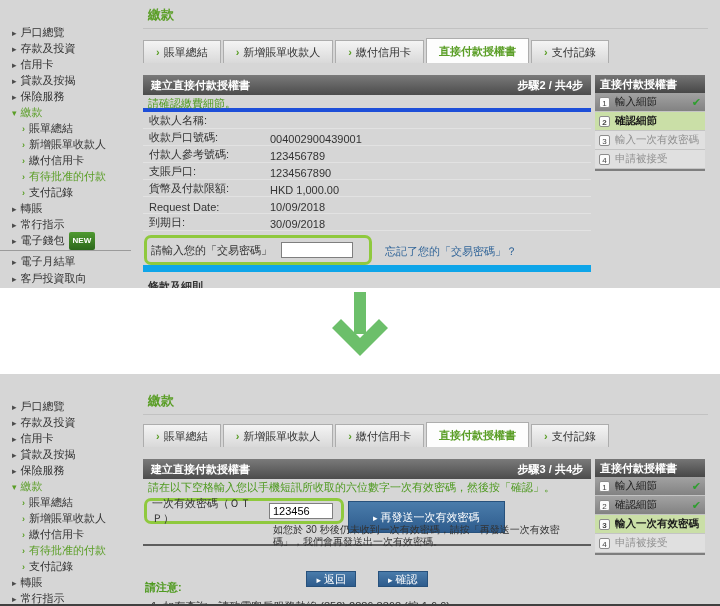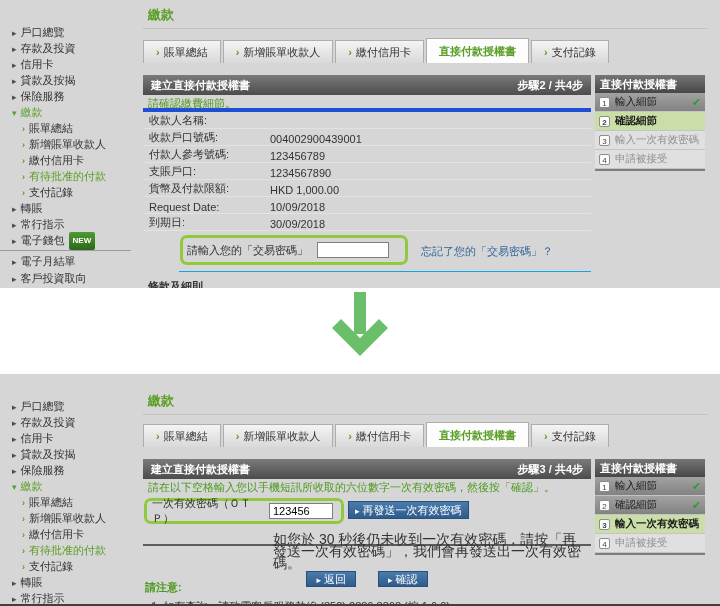--- a/index.html
+++ b/index.html
@@ -40,36 +40,36 @@
 
   
   .panel { position:absolute; left:12px; width:448px; top:75px; }
   #shot2 .panel { top:85px; }
   .panel-header { height:20px; background:linear-gradient(#7a7a7a,#4c4c4c); color:#fff; font-size:11px; font-weight:bold; display:flex; justify-content:space-between; align-items:center; padding:0 8px; }
   .instruction { color:#4e9a1f; font-size:11px; height:17px; line-height:17px; padding-left:5px; border-bottom:4px solid #1d4ed8; }
 
   .frow { display:flex; align-items:flex-end; height:17px; border-bottom:1px solid #e2e2e2; font-size:11px; color:#333; }
   .frow .lbl { width:127px; padding-left:6px; flex:none; }
 
-  .pw-area { position:relative; height:41px; border-bottom:1px solid #0ea5e9;margin-left:36px; }
+  .pw-area { position:relative; height:41px; border-bottom:7px solid #0ea5e9; }
   .hl-box { position:absolute; border:3px solid #8fc93e; border-radius:7px; display:flex; align-items:center; }
   .pw-box { left:1px; top:4px; width:228px; height:30px; }
   .pw-box .lbl { font-size:11px; color:#333; padding-left:4px; width:134px; flex:none; }
   .txt-input { height:16px; border:1px solid #7f7f7f; background:#fff; font-size:11px; padding:0 3px; font-family:"Liberation Sans",sans-serif; }
   .pw-input { width:72px; }
   .forgot { position:absolute; left:242px; top:13px; color:#336699; font-size:11px; text-decoration:none; }
   .partial-row { padding:7px 0 0 5px; font-size:11px; font-weight:bold; color:#333; }
 
   
   .otp-area { position:relative; height:48px; }
   .otp-box { left:1px; top:2px; width:200px; height:26px; }
   .otp-box .lbl { font-size:11px; color:#333; padding-left:5px; width:122px; flex:none; }
   .otp-input { width:64px; }
-  .resend-btn { position:absolute; left:205px; top:5px; height:18px; line-height:16px; background:linear-gradient(#4a7cab,#2e5c8d); border:1px solid #27517c; color:#fff; font-size:11px; padding:0 6px; cursor:pointer; font-family:"Liberation Sans",sans-serif; }
-  .resend-note { position:absolute; left:130px; top:37px; width:316px; font-size:14px; line-height:12px; color:#333; }
+  .resend-btn { position:absolute; left:205px; top:5px; height:32px; line-height:16px; background:linear-gradient(#4a7cab,#2e5c8d); border:1px solid #27517c; color:#fff; font-size:11px; padding:0 24px; cursor:pointer; font-family:"Liberation Sans",sans-serif; }
+  .resend-note { position:absolute; left:130px; top:28px; width:316px; font-size:10px; line-height:12px; color:#333; }
   .divider { border-top:2px solid #5d5d5d; }
   .btn-row { display:flex; justify-content:center; gap:22px; padding-top:25px; height:30px; }
   .btn-blue { height:16px; line-height:15px; background:linear-gradient(#4a7cab,#2e5c8d); border:1px solid #27517c; color:#fff; font-size:11px; padding:0 9px; cursor:pointer; font-family:"Liberation Sans",sans-serif; }
   .barrow { margin-right:3px; }
   .barrow::before { content:"\25B8"; font-size:9px; }
   .notice-title { color:#4e9a1f; font-size:11px; font-weight:bold; margin-top:4px; padding-left:2px; }
   .notice-item { font-size:11px; color:#333; margin-top:4px; padding-left:8px; }
 
   
   .steps { position:absolute; left:464px; top:75px; width:110px; border-bottom:2px solid #7e7e7e; }

